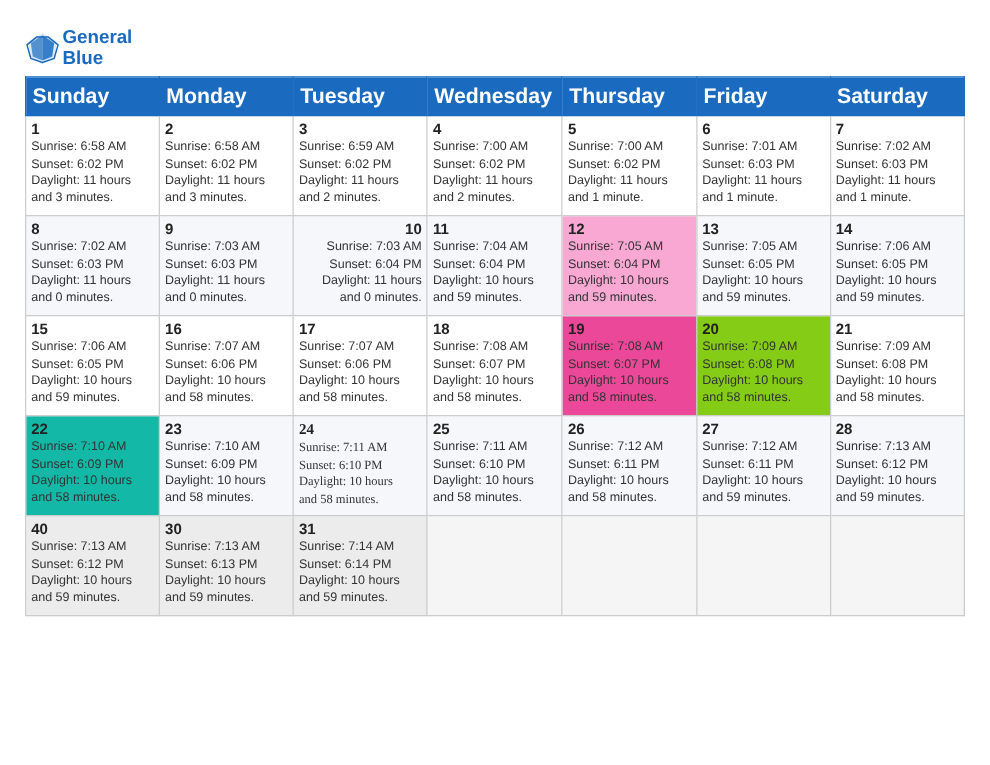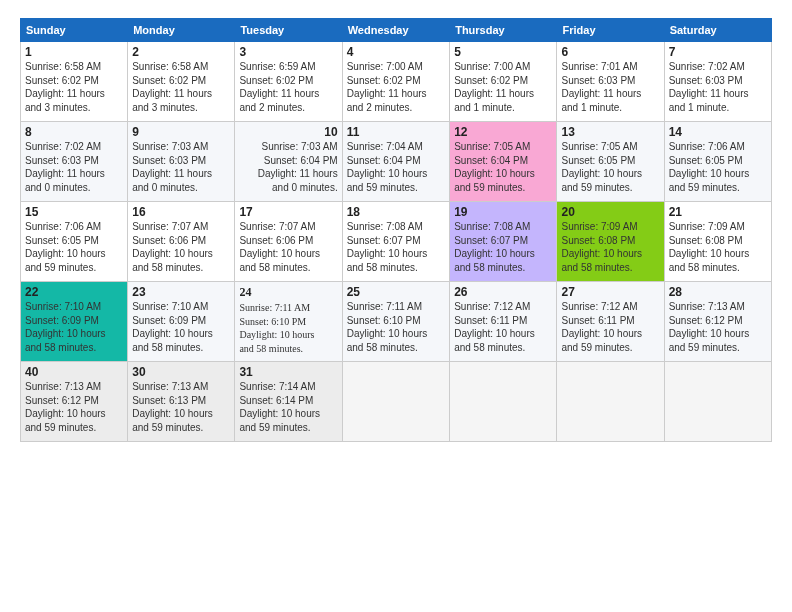--- a/index.html
+++ b/index.html
@@ -56,21 +56,21 @@
       width: 100%;
       border-collapse: collapse;
       border: 1px solid #ccc;
       font-size: 10px;
     }
     .calendar th {
       background: #1a6bbf;
       color: #fff;
       text-align: left;
       padding: 5px 5px;
-      font-size: 11px;
+      font-size: 17px;
       font-weight: bold;
       border: 1px solid #1a6bbf;
     }
     .calendar td {
       border: 1px solid #ccc;
       vertical-align: top;
       padding: 3px 4px;
       width: 108px;
       min-height: 72px;
       height: 80px;
@@ -95,20 +95,39 @@
       line-height: 1.35;
     }
     .empty {
       background: #f5f5f5 !important;
     }
   </style>
 </head>
 <body>
 
 <div class="page">
+  <div class="header">
+    <div class="logo">
+      <svg class="logo-icon" viewBox="0 0 36 36">
+        <polygon points="18,2 32,10 32,26 18,34 4,26 4,10" fill="#1a6bbf" opacity="0.15"></polygon>
+        <polygon points="24,6 34,14 30,28 18,32 6,28 2,14 12,6" fill="none" stroke="#1a6bbf" stroke-width="1.5"></polygon>
+        <polygon points="18,4 30,12 28,26 18,30 8,26 6,12" fill="#1a6bbf" opacity="0.7" clip-path="inset(0 50% 0 0)"></polygon>
+        <rect x="16" y="4" width="16" height="26" fill="#1a6bbf" opacity="0.0"></rect>
+        <path d="M18,4 L30,12 L28,26 L18,30" fill="#1a6bbf" opacity="0.85"></path>
+      </svg>
+      <div class="logo-text">
+        <div><span class="blue">General</span></div>
+        <div><span class="blue">Blue</span></div>
+      </div>
+    </div>
+    <div class="title-block">
+      <div class="month-title"></div>
+      <div class="location"></div>
+    </div>
+  </div>
 
   <table class="calendar">
     <thead>
       <tr>
       <th>Sunday</th>
           <th>Monday</th>
           <th>Tuesday</th>
           <th>Wednesday</th>
           <th>Thursday</th>
           <th>Friday</th>
@@ -240,21 +259,21 @@
 Daylight: 10 hours
 and 58 minutes.</div>
           </td>
           <td style="background: rgb(255, 255, 255);">
             <span class="day-num">18</span>
             <div class="day-detail" style="white-space: pre-line;">Sunrise: 7:08 AM
 Sunset: 6:07 PM
 Daylight: 10 hours
 and 58 minutes.</div>
           </td>
-          <td style="background: #c4b5fd;">
+          <td style="background: #ec4899;">
             <span class="day-num">19</span>
             <div class="day-detail" style="white-space: pre-line;">Sunrise: 7:08 AM
 Sunset: 6:07 PM
 Daylight: 10 hours
 and 58 minutes.</div>
           </td>
           <td style="background: #84cc16;">
             <span class="day-num">20</span>
             <div class="day-detail" style="white-space: pre-line;">Sunrise: 7:09 AM
 Sunset: 6:08 PM

